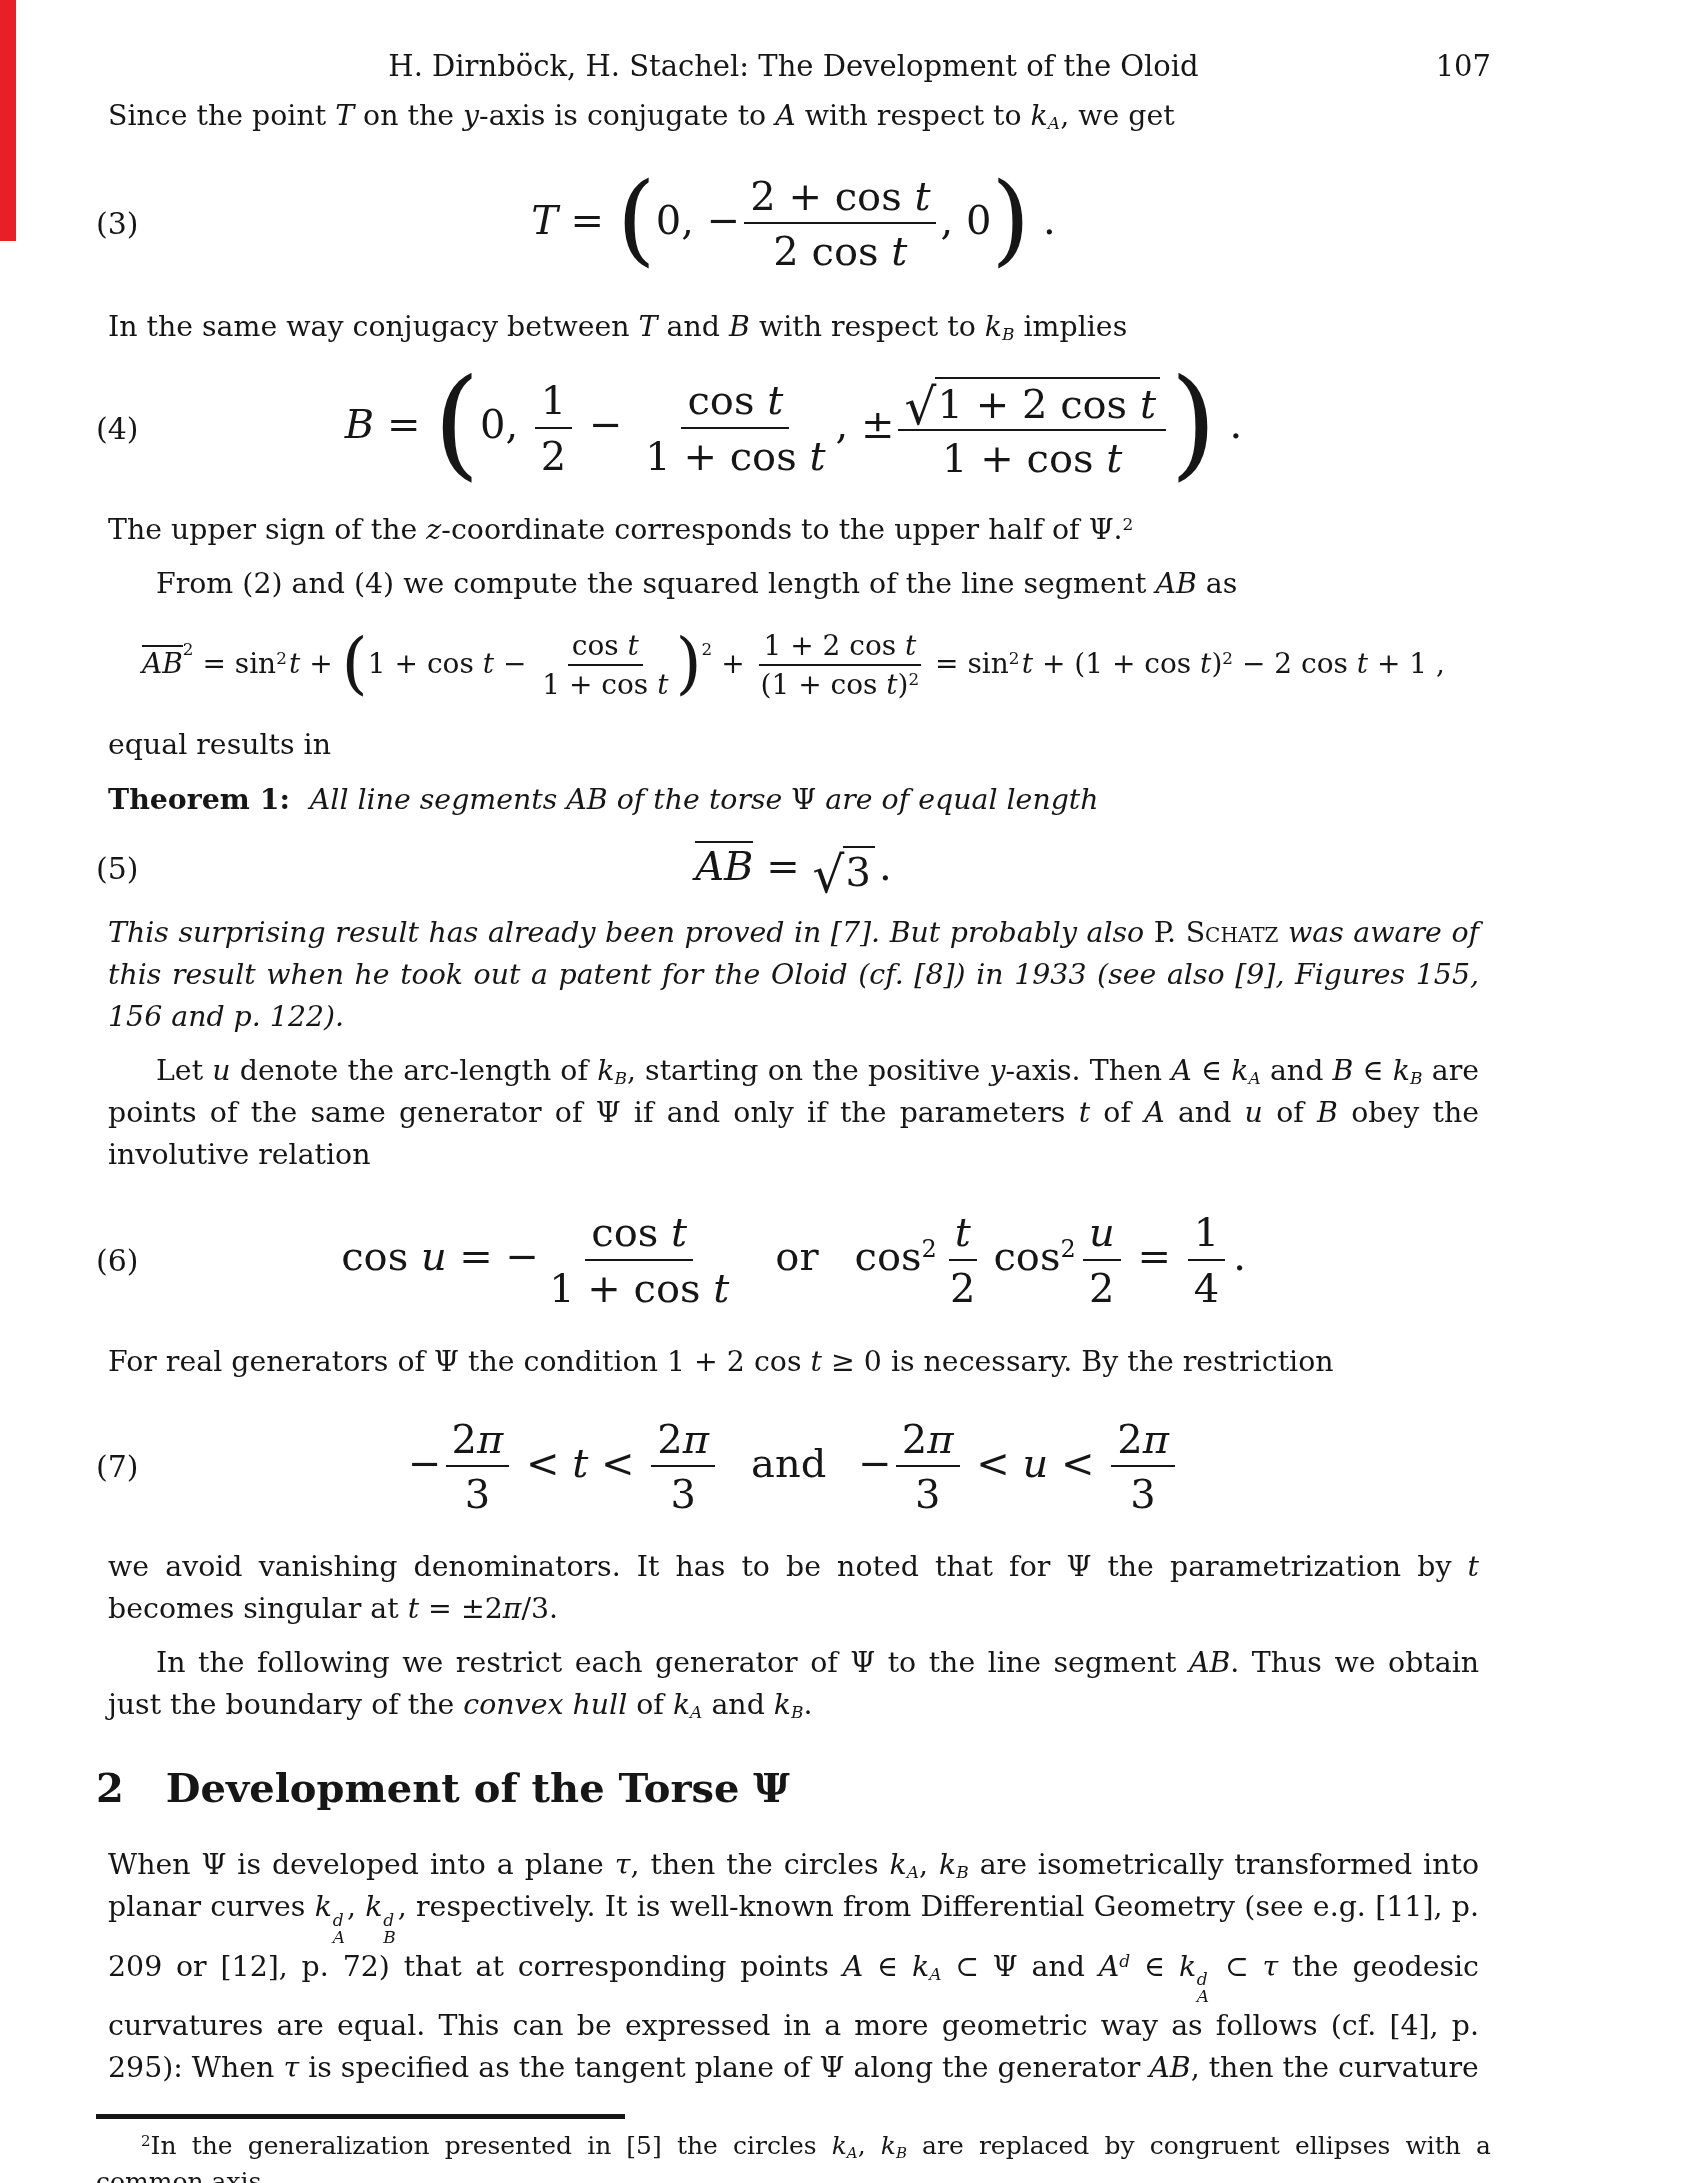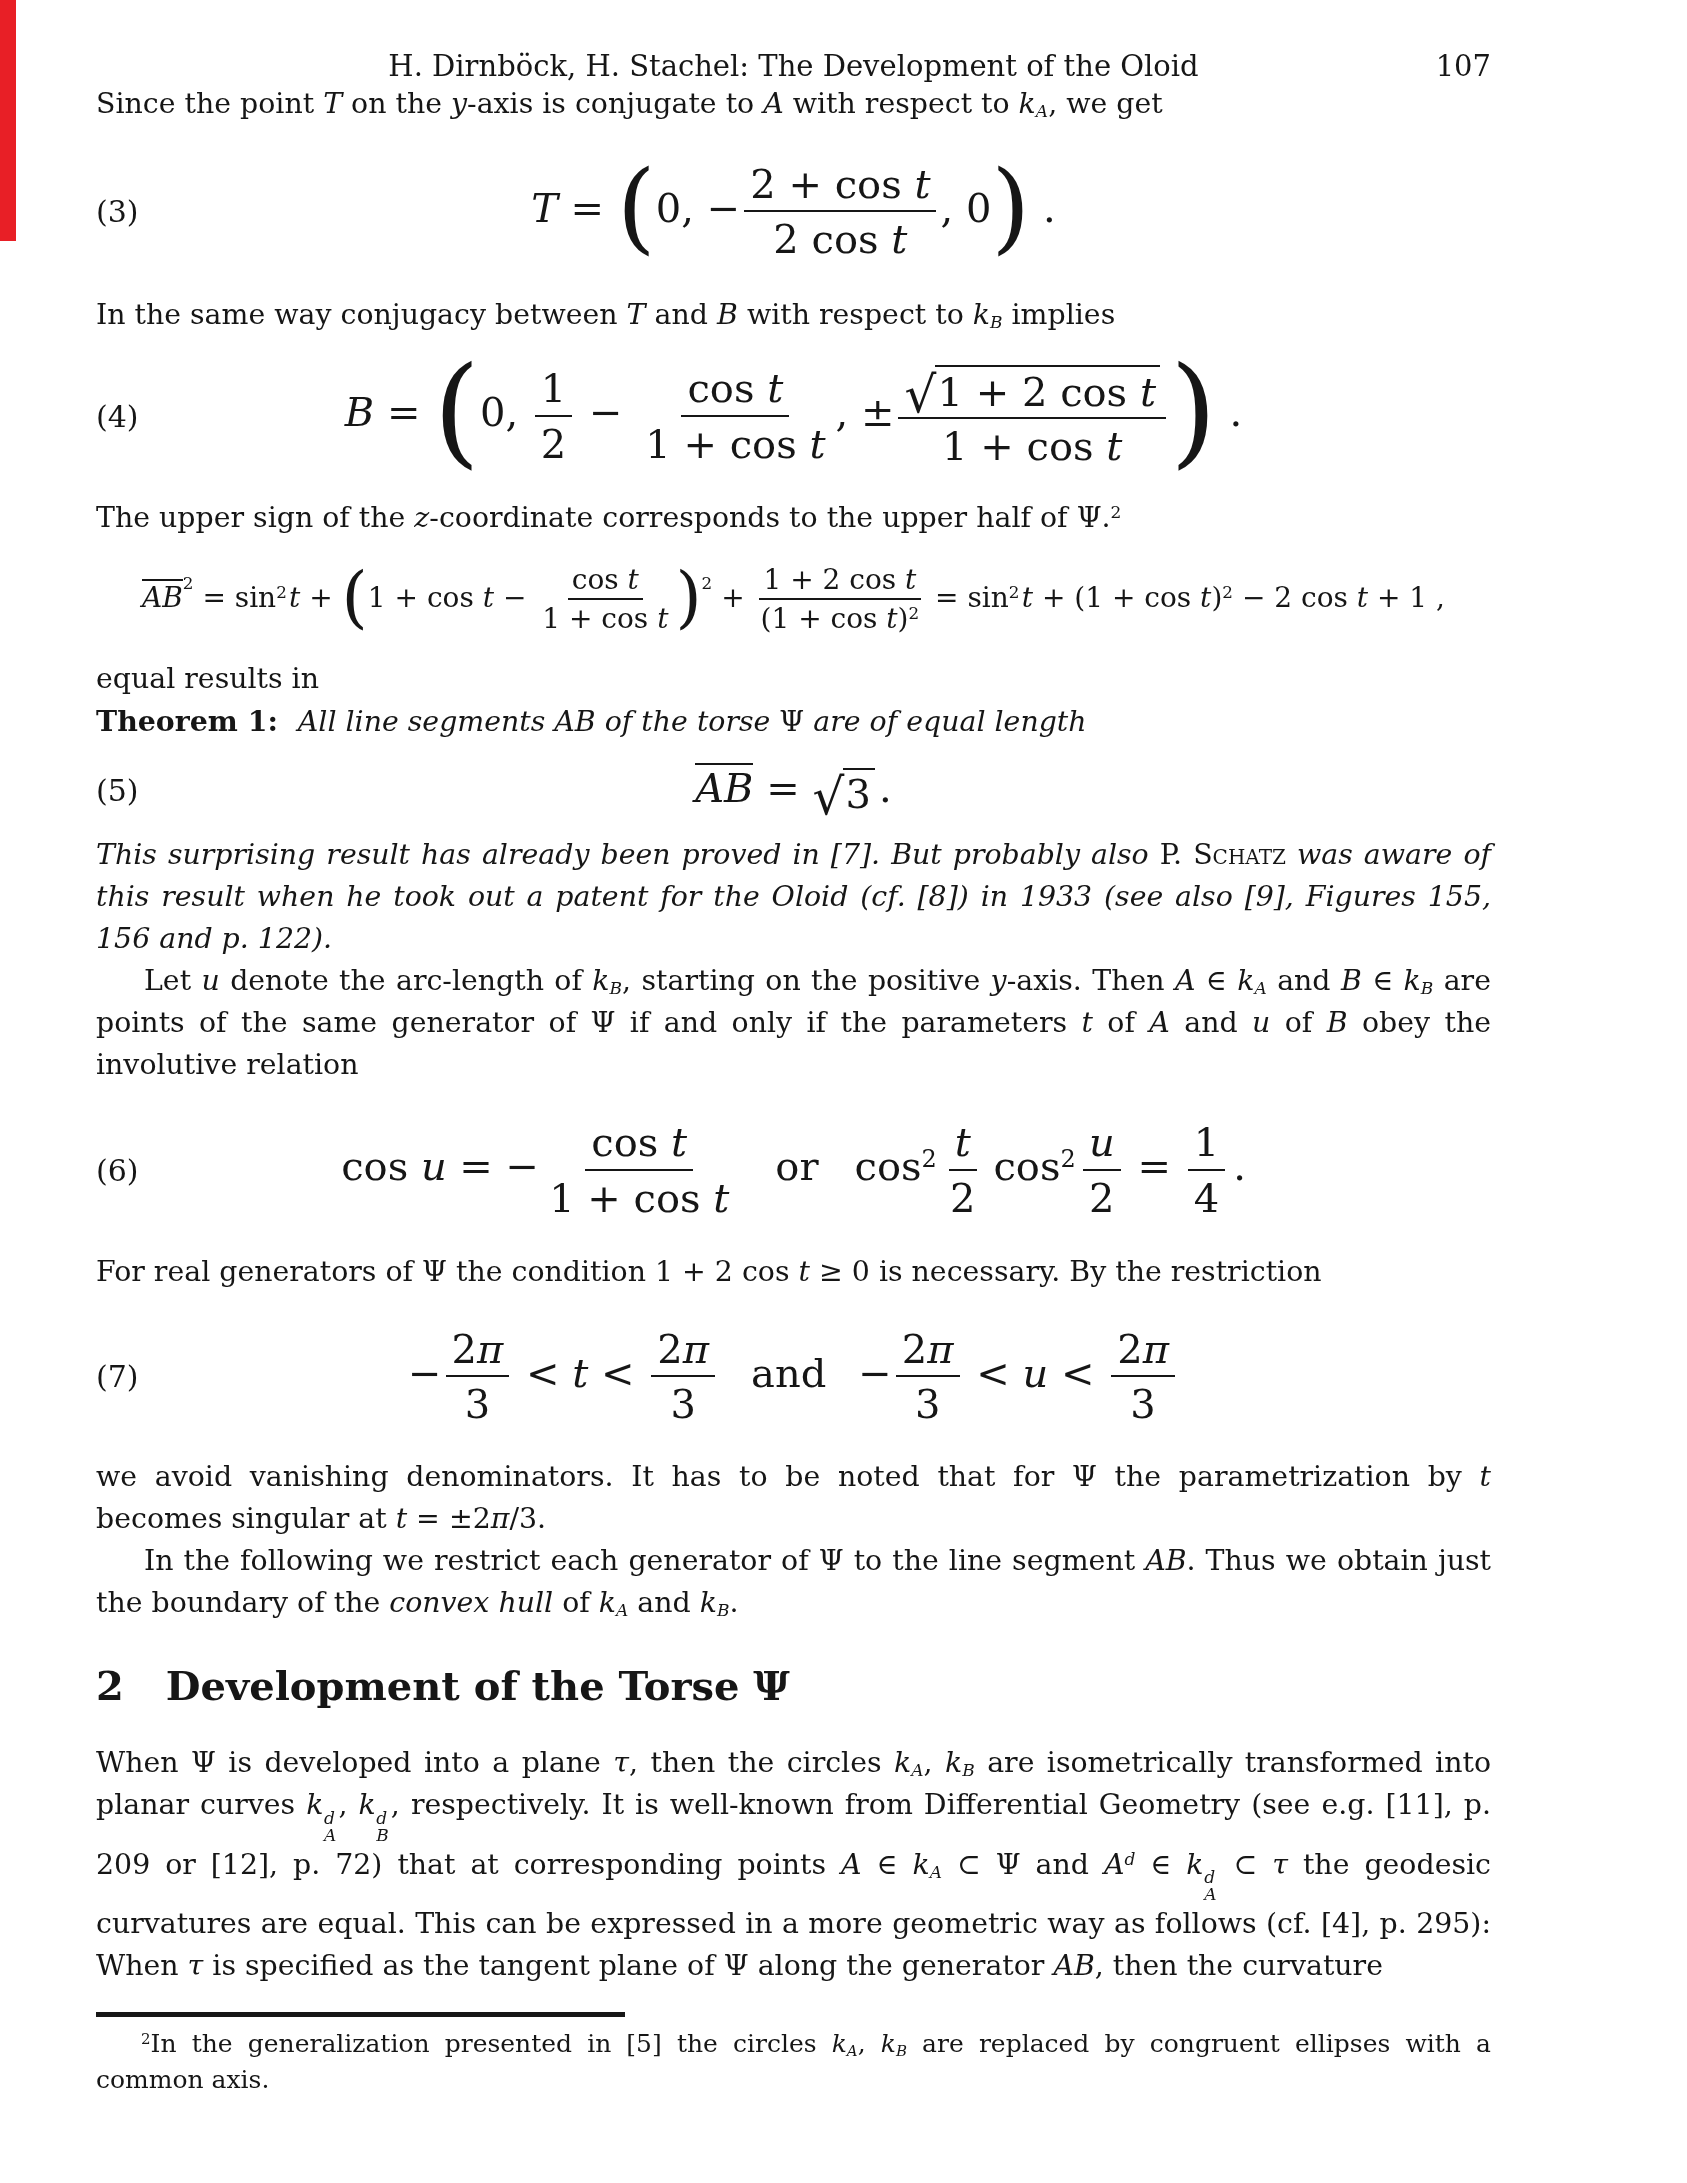--- a/index.html
+++ b/index.html
@@ -2,21 +2,21 @@
 <html style="font-size:10.6px"><head>
 <meta charset="utf-8">
 <style>
   html,body{margin:0;padding:0;background:#888;}
   .page{position:relative;width:1687px;height:2183px;background:#ffffff;color:#161616;
         font-family:"DejaVu Serif","Liberation Serif",serif;font-size:28.4px;overflow:hidden;}
   .scan-stripe{position:absolute;left:0;top:0;width:16px;height:241px;}
   .content{padding:50px 196px 0 96px;}
   .running-head{position:relative;text-align:center;font-size:29px;line-height:33px;}
   .page-num{position:absolute;right:0;top:0;margin-left:8px;}
-  p.body{margin:0;line-height:42px;text-align:justify;}
+  p.body{margin:12px;line-height:42px;text-align:justify;}
   p.nojust{text-align:left;}
   .ind{text-indent:48px;}
   .mt-p1{margin-top:33px;}
   .mt-thm{margin-top:28px;}
   .mt-rem{margin-top:30px;}
   .mt-arc{margin-top:37px;}
   
   .display-eq{position:relative;display:flex;justify-content:center;align-items:center;}
   .eq-no{position:absolute;left:0;top:50%;transform:translateY(-50%);font-size:30px;}
   .eq-body{font-size:40px;white-space:nowrap;line-height:1.25;}
@@ -89,20 +89,21 @@
           </span>, ±<span class="frac">
             <span class="fr-num"><span class="sqrt">
                 <span class="sq-sign">√</span>
                 <span class="sq-body">1 + 2 cos <span class="m-it">t</span></span>
               </span></span>
             <span class="fr-den">1 + cos <span class="m-it">t</span></span>
           </span><span class="bigp" style="font-size: 3em;">)</span> .</span>
     </div>
 
     <p class="body nojust">The upper sign of the <span class="m-it">z</span>-coordinate corresponds to the upper half of Ψ.<span class="m-sup">2</span></p>
+    <p class="body ind">From (2) and (4) we compute the squared length of the line segment <span class="m-it">AB</span> as</p>
 
     <div class="display-eq eq-ab">
       <span class="eq-body"><span class="ovl"><span class="m-it">AB</span></span><span class="m-psup">2</span> = sin<span class="m-sup">2</span><span class="msp" style="width: 0.08em;"></span><span class="m-it">t</span> + <span class="bigp" style="font-size: 2.4em;">(</span>1 + cos <span class="m-it">t</span> − <span class="frac">
             <span class="fr-num">cos <span class="m-it">t</span></span>
             <span class="fr-den">1 + cos <span class="m-it">t</span></span>
           </span><span class="bigp" style="font-size: 2.4em;">)</span><span class="m-psup">2</span> + <span class="frac">
             <span class="fr-num">1 + 2 cos <span class="m-it">t</span></span>
             <span class="fr-den">(1 + cos <span class="m-it">t</span>)<span class="m-sup">2</span></span>
           </span> = sin<span class="m-sup">2</span><span class="msp" style="width: 0.08em;"></span><span class="m-it">t</span> + (1 + cos <span class="m-it">t</span>)<span class="m-sup">2</span> − 2 cos <span class="m-it">t</span> + 1 ,</span>
     </div>

